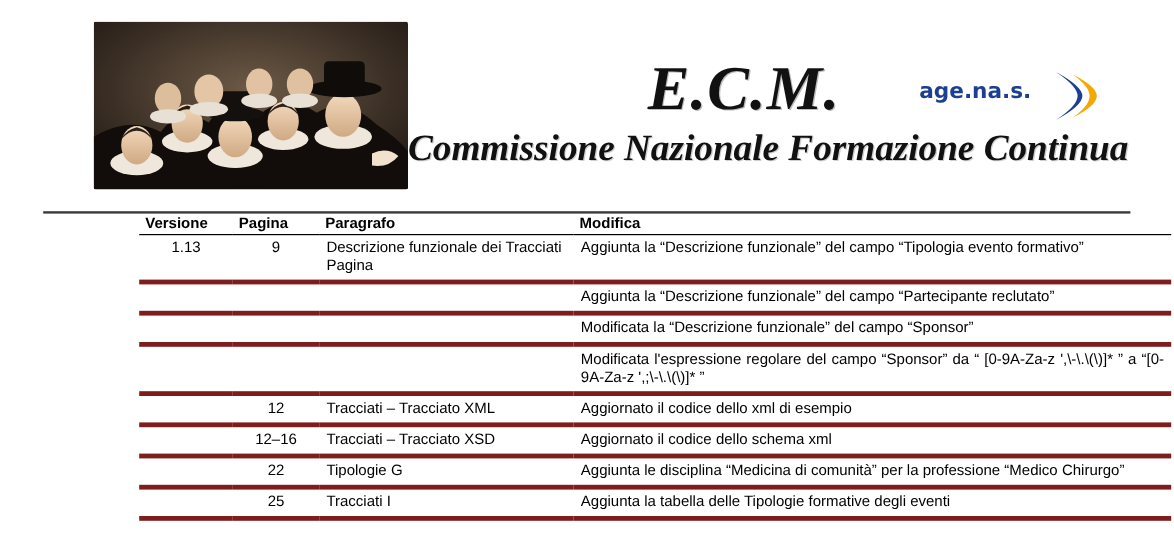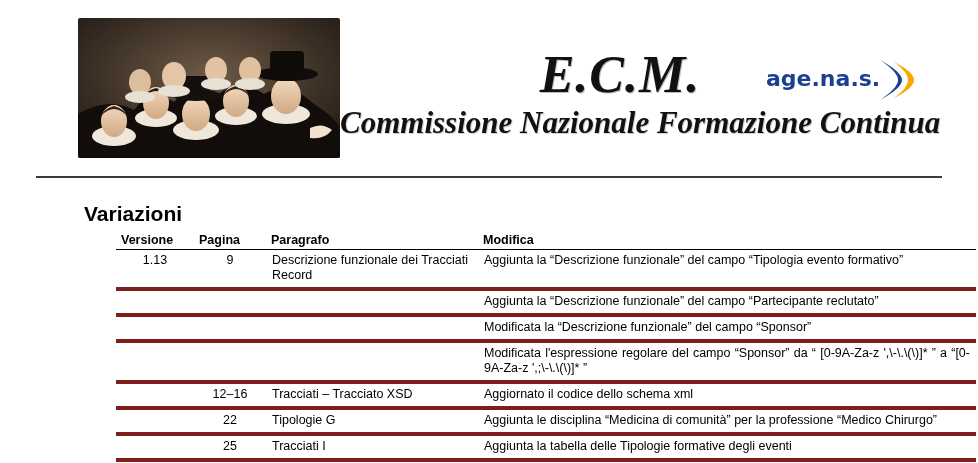--- a/index.html
+++ b/index.html
@@ -75,21 +75,21 @@
     right: 62px;
     top: 58px;
     width: 150px;
     height: 46px;
   }
   .agenas-text {
     position: absolute;
     left: 0;
     top: 8px;
     font-family: "DejaVu Sans", sans-serif;
-    font-size: 22px;
+    font-size: 18px;
     font-weight: bold;
     color: #1c3f94;
     letter-spacing: 0px;
   }
   .agenas-mark {
     position: absolute;
     right: 0;
     top: 0;
     width: 40px;
     height: 44px;
@@ -231,61 +231,66 @@
       <path d="M4 2 Q26 14 26 22 Q26 30 4 42 Q22 30 22 22 Q22 14 4 2 Z" fill="#1c3f94"></path>
       <path d="M18 4 Q38 14 38 22 Q38 30 18 40 Q32 30 32 22 Q32 14 18 4 Z" fill="#f5a800"></path>
     </svg>
   </div>
 
   <div class="header-rule"></div>
 </div>
 
 <div class="content">
 
-  <div class="section-title">Variazioni</div>
 
   <table class="variations">
     <colgroup>
       <col class="c-versione">
       <col class="c-pagina">
       <col class="c-paragrafo">
       <col class="c-modifica">
     </colgroup>
     <thead>
       <tr>
         <th class="th-versione">Versione</th>
         <th class="th-pagina">Pagina</th>
         <th>Paragrafo</th>
         <th>Modifica</th>
       </tr>
     </thead>
     <tbody>
       <tr>
         <td class="cell-center">1.13</td>
         <td class="cell-center">9</td>
-        <td>Descrizione funzionale dei Tracciati Record</td>
+        <td>Descrizione funzionale dei Tracciati Pagina</td>
         <td class="cell-just">Aggiunta la “Descrizione funzionale” del campo “Tipologia evento formativo”</td>
       </tr>
       <tr>
         <td class="cell-center"></td>
         <td class="cell-center"></td>
         <td></td>
         <td class="cell-just">Aggiunta la “Descrizione funzionale” del campo “Partecipante reclutato”</td>
       </tr>
       <tr>
         <td class="cell-center"></td>
         <td class="cell-center"></td>
         <td></td>
         <td class="cell-just">Modificata la “Descrizione funzionale” del campo “Sponsor”</td>
       </tr>
       <tr>
         <td class="cell-center"></td>
         <td class="cell-center"></td>
         <td></td>
         <td class="cell-just">Modificata l'espressione regolare del campo “Sponsor” da “ [0-9A-Za-z ',\-\.\(\)]* ” a “[0-9A-Za-z ',;\-\.\(\)]* ”</td>
+      </tr>
+      <tr>
+        <td class="cell-center"></td>
+        <td class="cell-center">12</td>
+        <td>Tracciati – Tracciato XML</td>
+        <td class="cell-just">Aggiornato il codice dello xml di esempio</td>
       </tr>
       <tr>
         <td class="cell-center"></td>
         <td class="cell-center">12–16</td>
         <td>Tracciati – Tracciato XSD</td>
         <td class="cell-just">Aggiornato il codice dello schema xml</td>
       </tr>
       <tr>
         <td class="cell-center"></td>
         <td class="cell-center">22</td>

